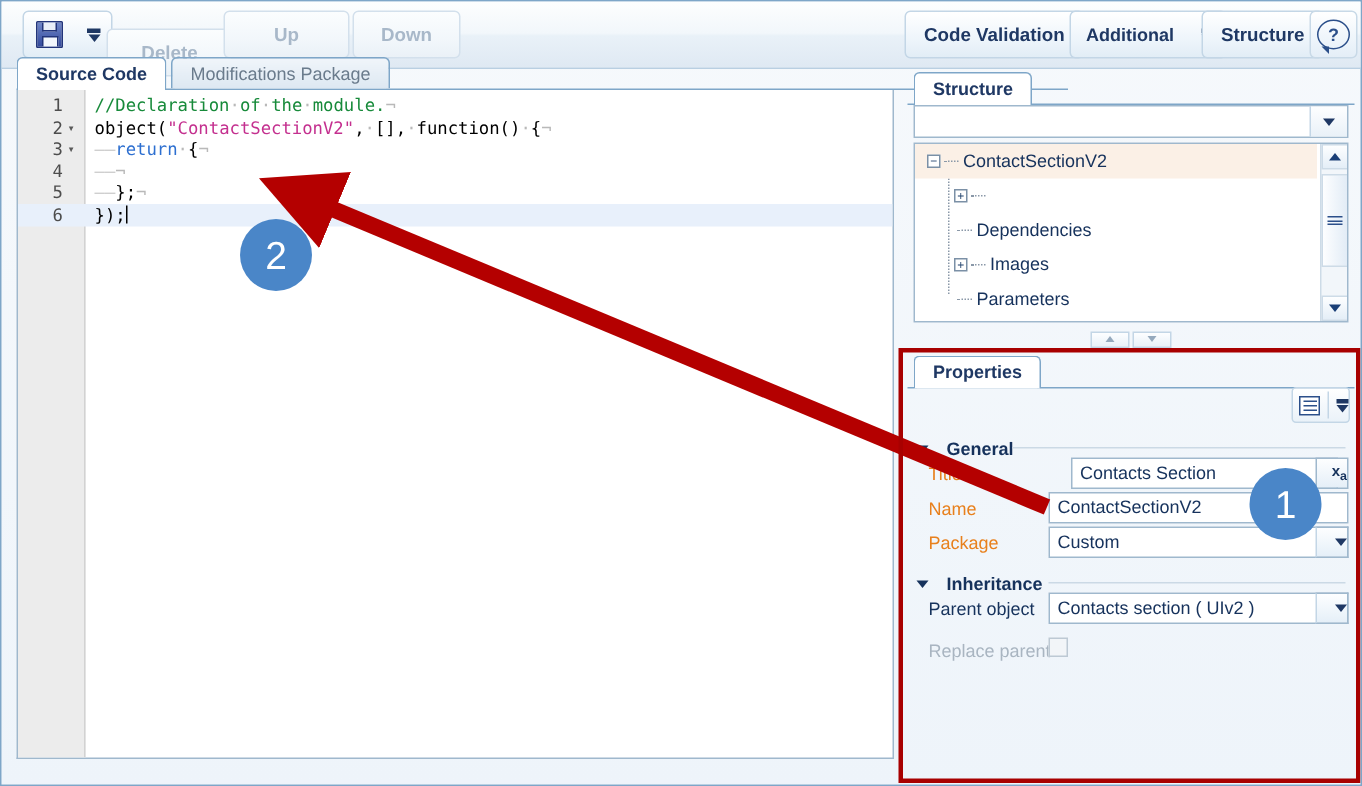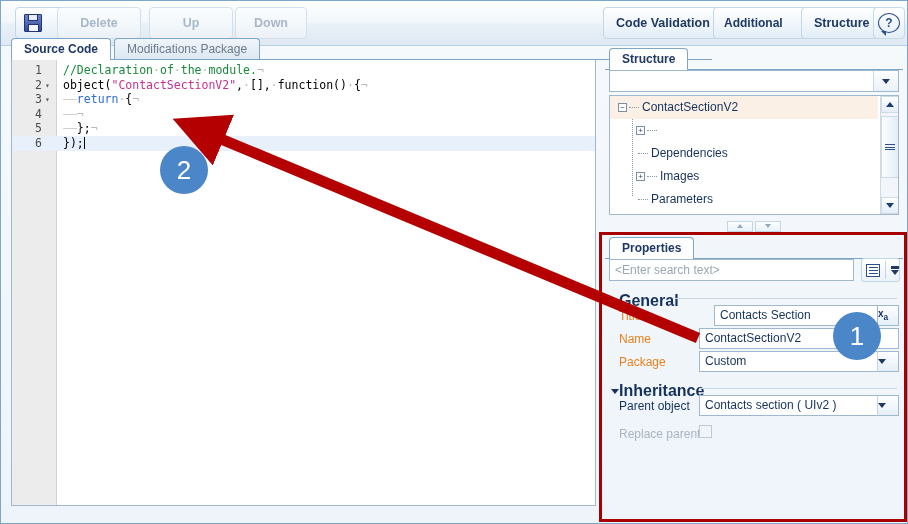--- a/index.html
+++ b/index.html
@@ -420,26 +420,26 @@
     position: relative;
     background: #fff;
   }
   .list-icon i {
     position: absolute; left: 2px; height: 1.4px; width: 9px; background: #2b4f8a; display:block;
   }
 
   .sect-head {
     position: absolute;
     left: 6px;
-    font-size: 16px;
+    font-size: 12px;
     font-weight: bold;
     color: #16325c;
     display: flex;
     align-items: center;
-    gap: 0;
+    gap: 12px;
     cursor: pointer;
   }
   .sect-head .tri { width:0;height:0;border-left:4px solid transparent;border-right:4px solid transparent;border-top:5px solid #16325c; }
   .sect-rule {
     position: absolute;
     height: 0;
     border-top: 1px solid #cbd9e5;
   }
   .prop-label {
     position: absolute;
@@ -460,21 +460,21 @@
     padding-left: 5px;
     cursor: text;
   }
   .field-btn {
     position: absolute;
     height: 21px;
     width: 22px;
     border: 1px solid #9fb8cd;
     background: linear-gradient(#fdfeff,#e5eff8);
     box-sizing: border-box;
-    display:flex; align-items:center; justify-content:flex-start;
+    display:flex; align-items:center; justify-content:flex-end;
     cursor: pointer;
   }
   .xa-icon { font-size: 10px; color:#16325c; font-weight:bold; line-height:1; }
   .checkbox {
     position: absolute;
     width: 13px; height: 13px;
     border: 1px solid #bdc9d4;
     background: #f2f5f8;
     box-sizing: border-box;
     cursor: pointer;
@@ -512,21 +512,21 @@
         <div class="divider"></div>
         <div class="part arrow-part">
           <span class="caret-wrap">
             <span class="caret-flat"></span>
               <span class="caret-dn"></span>
           </span>
         </div>
       </div>
     </div>
 
-    <div class="tb-group" style="left:56px;">
+    <div class="tb-group" style="left:70px;margin-top:12px;">
       <div class="tb-btn disabled" style="width:84px;">Delete</div>
     </div>
     <div class="tb-group" style="left:148px;">
       <div class="tb-btn disabled" style="width:84px;padding-left:12px;">Up</div>
     </div>
     <div class="tb-group" style="left:234px;">
       <div class="tb-btn disabled" style="width:72px;">Down</div>
     </div>
 
     <div class="tb-group" style="left:602px;">
@@ -635,21 +635,20 @@
     <div class="split-btn">
       <span class="tri-dn-sm"></span>
     </div>
   </div>
 
   <div class="props-pane">
     <div class="tabstrip" style="padding-left:4px;">
       <div class="tab active">Properties</div>
     </div>
 
-    <div class="prop-search">&lt;Enter search text&gt;</div>
     <div class="prop-search-btn">
       <span class="list-icon">
         <i style="top:2px"></i>
           <i style="top:5px"></i>
           <i style="top:8px"></i>
       </span>
       <span style="width:1px;height:18px;background:#c3d6e6;margin:0 5px;"></span>
       <span class="caret-wrap">
         <span class="caret-flat" style="width:8px"></span>
           <span class="caret-dn"></span>

